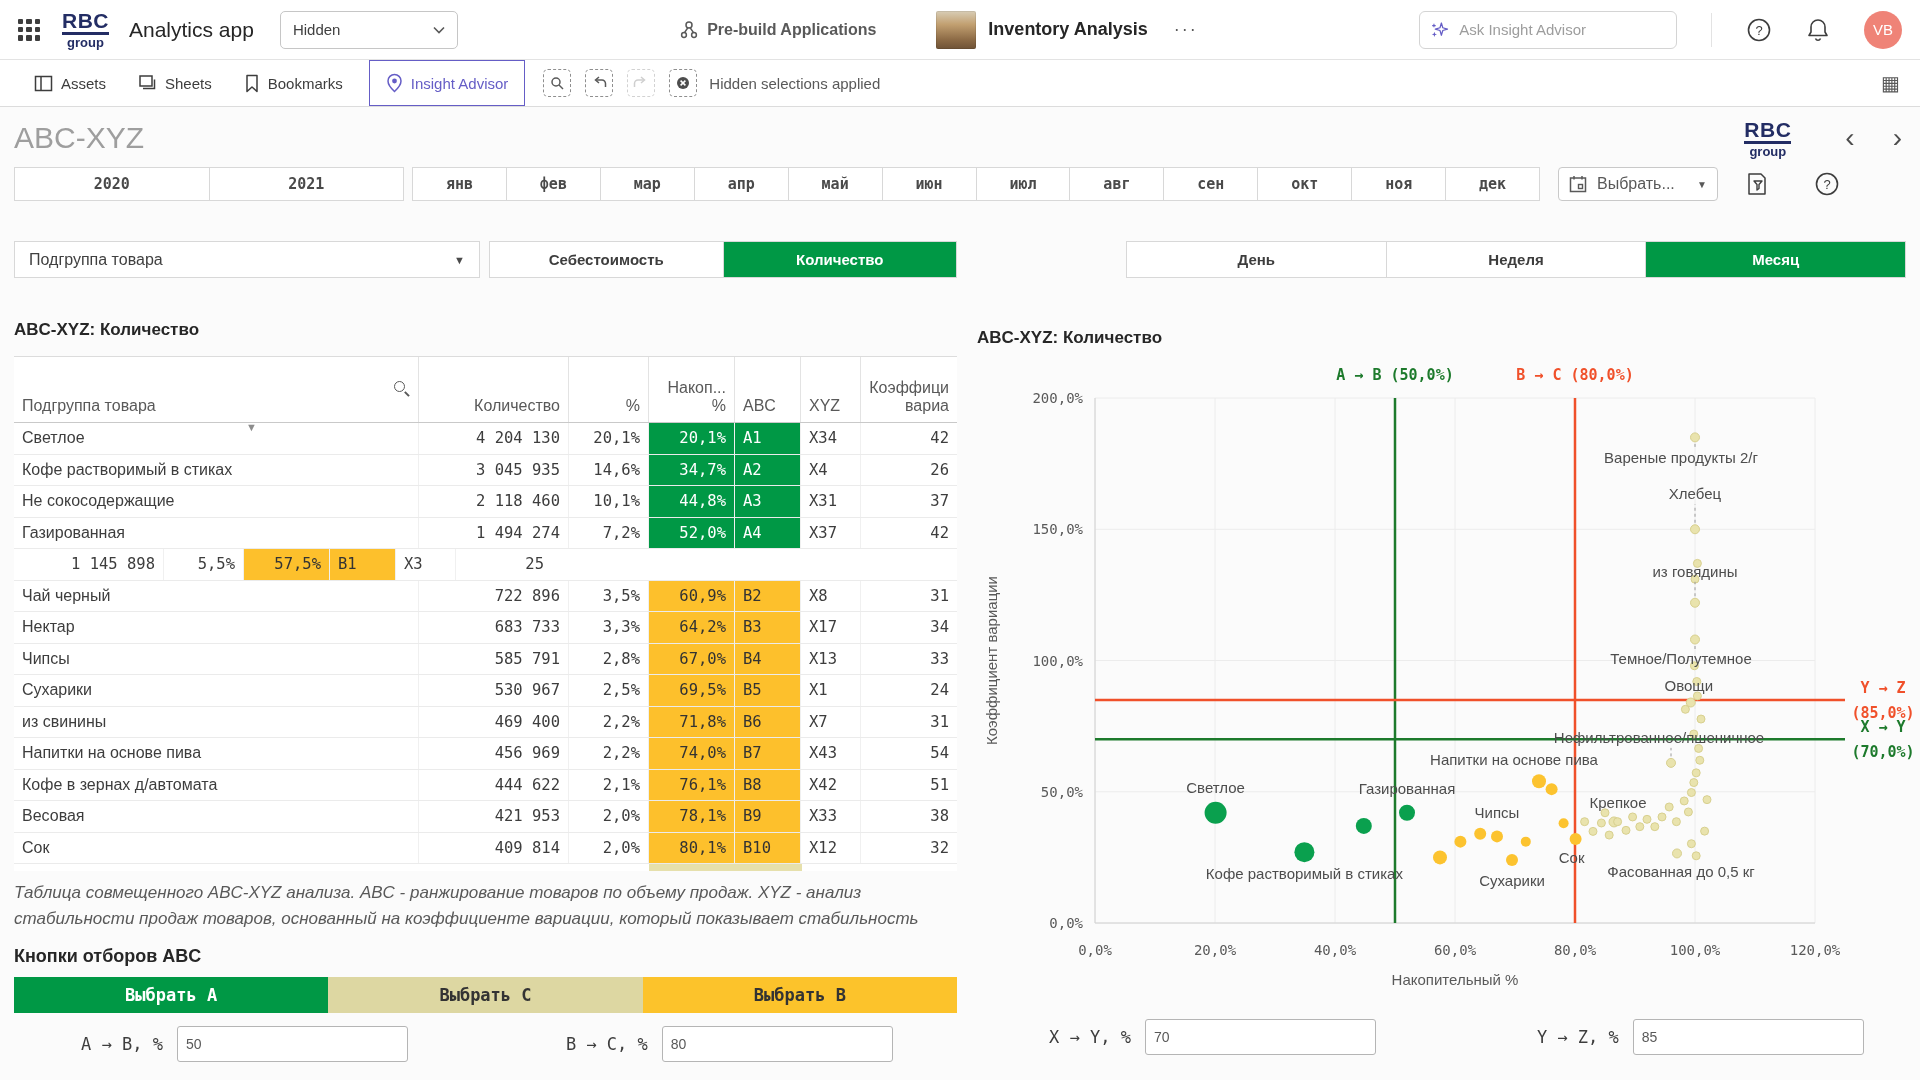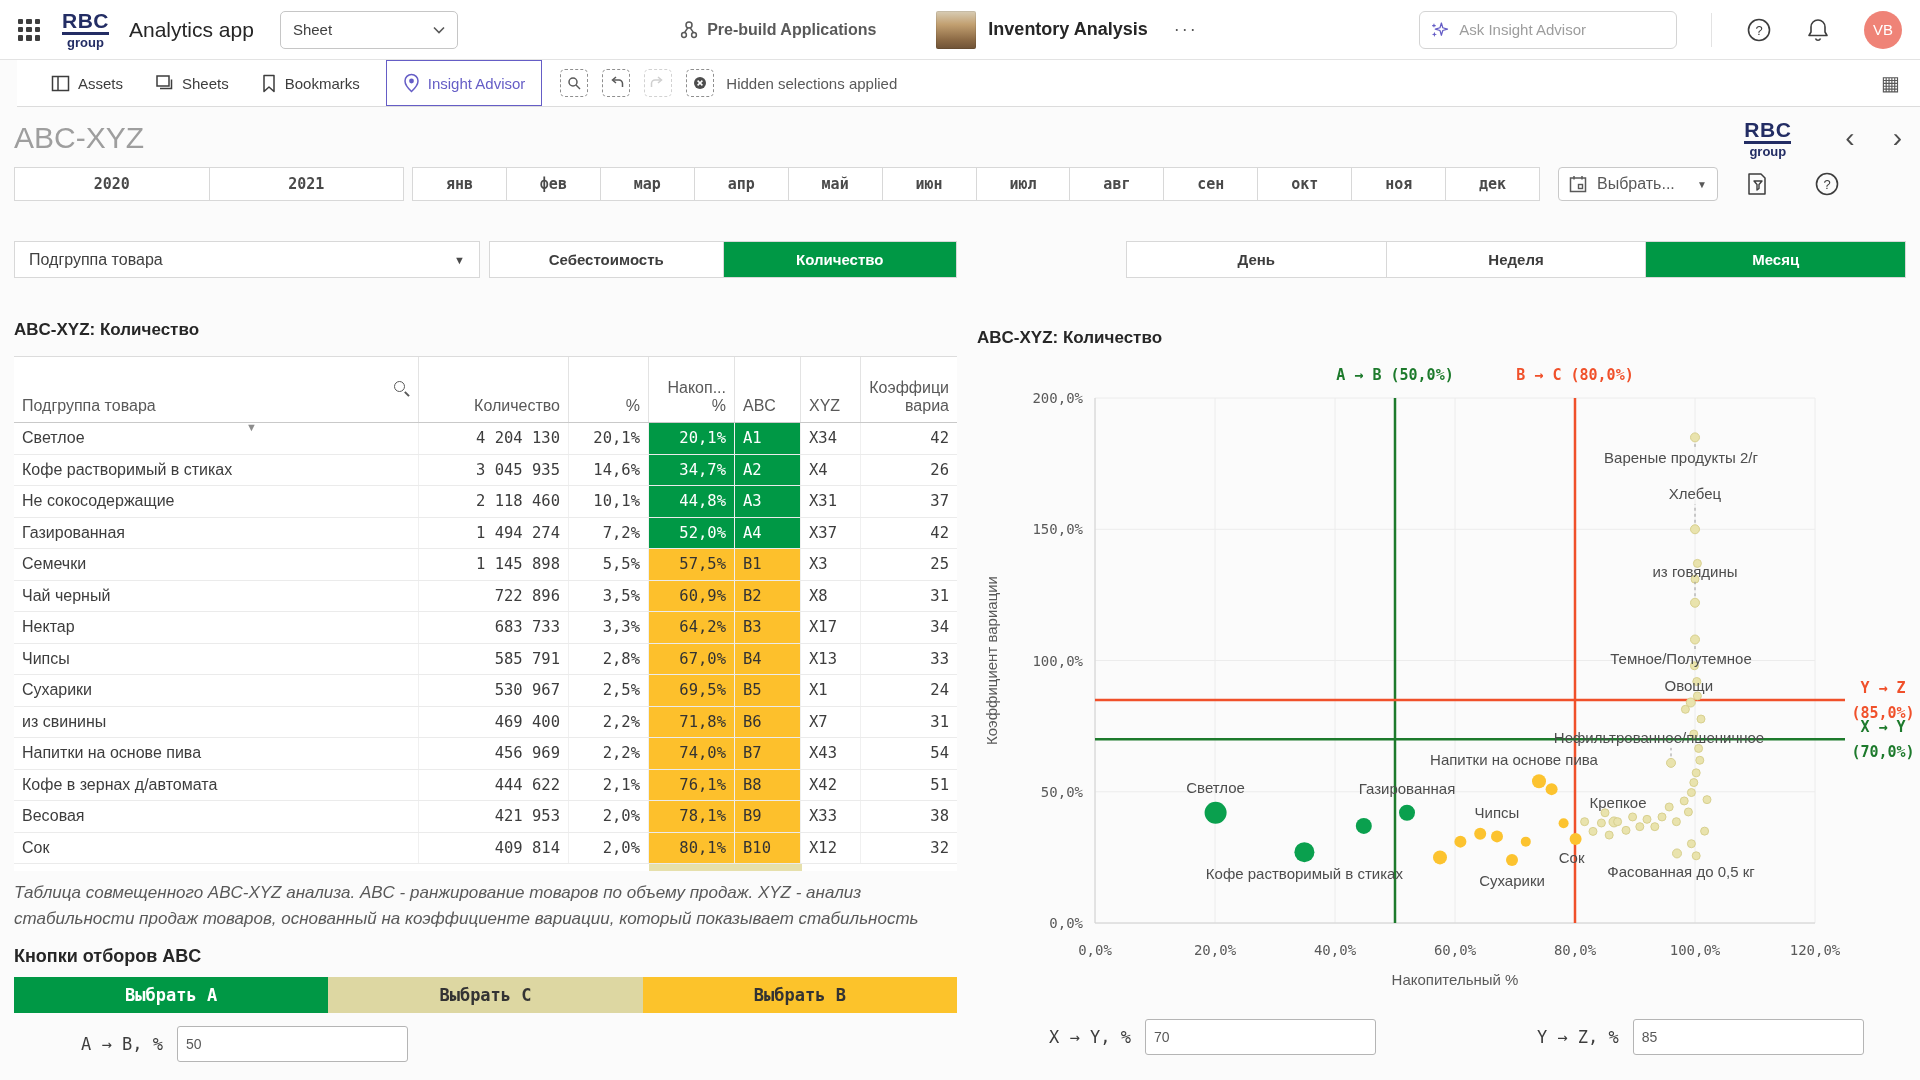--- a/index.html
+++ b/index.html
@@ -34,21 +34,21 @@
   .advisor-box input { border:none; outline:none; font-size:15px; width:100%;
     font-family:"Liberation Sans",sans-serif; color:#404040; background:transparent; }
   .advisor-box input::placeholder { color:#9d9d9d; }
   .tb-divider { width:1px; height:34px; background:#e3e3e3; }
   .round-icon { cursor:pointer; display:flex; align-items:center; }
   .avatar { width:38px; height:38px; border-radius:50%; background:#ef8377; color:#fff;
     font-size:15px; display:flex; align-items:center; justify-content:center; cursor:pointer; }
 
   
   .toolbar { height:47px; background:#fff; border-bottom:1px solid #dcdcdc;
-    display:flex; align-items:stretch; padding:0 0 0 18px;margin-left:17px; }
+    display:flex; align-items:stretch; padding:0 0 0 18px; }
   .tab { display:flex; align-items:center; gap:8px; font-size:15px; color:#3d3d3d;
     padding:0 16px; cursor:pointer; }
   .tab.active { border:1px solid #655dc6; color:#655dc6; margin-left:10px; }
   .sel-icons { display:flex; align-items:center; gap:14px; margin-left:18px; }
   .dash-box { width:28px; height:28px; border:1.6px dashed #8f8f8f; border-radius:5px;
     display:flex; align-items:center; justify-content:center; cursor:pointer; }
   .dash-box.disabled { border-color:#d2d2d2; }
   .status-text { font-size:15px; color:#595959; display:flex; align-items:center; margin-left:12px; }
   .toolbar-right { margin-left:auto; display:flex; align-items:center; padding-right:20px; }
   .layout-icon { font-size:20px; color:#595959; cursor:pointer; }
@@ -163,21 +163,21 @@
       <i></i>
       <i></i>
       <i></i>
   </div>
   <div class="rbc-logo">
     <span class="l1">RBC</span>
     <span class="l2">group</span>
   </div>
   <div class="app-title">Analytics app</div>
   <div class="sheet-select">
-    <span>Sheet</span>
+    <span>Hidden</span>
     <svg class="icon-svg" width="12" height="8" viewBox="0 0 12 8">
         <polyline points="1,1.5 6,6.5 11,1.5" fill="none" stroke="#595959" stroke-width="1.6"></polyline>
       </svg>
   </div>
 
   <div class="tb-center">
     <div class="prebuild">
       <svg class="icon-svg" width="20" height="20" viewBox="0 0 20 20">
         <circle cx="10" cy="5" r="3" fill="none" stroke="#595959" stroke-width="1.5"></circle>
         <circle cx="5" cy="15" r="2.4" fill="none" stroke="#595959" stroke-width="1.5"></circle>
@@ -408,21 +408,20 @@
             <div class="trow">
               <div class="td col0">Газированная</div>
               <div class="td col1 num">1 494 274</div>
               <div class="td col2 num">7,2%</div>
               <div class="td col3 num cell-A">52,0%</div>
               <div class="td col4 num cell-A">A4</div>
               <div class="td col5 num">X37</div>
               <div class="td col6 num">42</div>
             </div>
             <div class="trow">
-              <div class="td col0">Семечки</div>
               <div class="td col1 num">1 145 898</div>
               <div class="td col2 num">5,5%</div>
               <div class="td col3 num cell-B">57,5%</div>
               <div class="td col4 num cell-B">B1</div>
               <div class="td col5 num">X3</div>
               <div class="td col6 num">25</div>
             </div>
             <div class="trow">
               <div class="td col0">Чай черный</div>
               <div class="td col1 num">722 896</div>
@@ -515,20 +514,24 @@
       <h4 class="btns-heading">Кнопки отборов ABC</h4>
       <div class="abc-btns">
           <button class="abc-btn abc-a">Выбрать A</button>
           <button class="abc-btn abc-c">Выбрать C</button>
           <button class="abc-btn abc-b">Выбрать B</button>
         </div>
       <div class="inputs-row">
           <div class="input-pair p1">
             <label>A → B, %</label>
             <input type="text" value="50" style="">
+          </div>
+          <div class="input-pair p2">
+            <label>B → C, %</label>
+            <input type="text" value="80" style="">
           </div>
         </div>
     </section>
 
     <section class="right-panel">
       <h3 class="panel-h">ABC-XYZ: Количество</h3>
       <svg width="943" height="650" viewBox="0 0 943 650" style="margin-top:4px">
           <line x1="118" x2="118" y1="46" y2="571" stroke="#ececec" stroke-width="1"></line>
           <line x1="238" x2="238" y1="46" y2="571" stroke="#ececec" stroke-width="1"></line>
           <line x1="358" x2="358" y1="46" y2="571" stroke="#ececec" stroke-width="1"></line>

